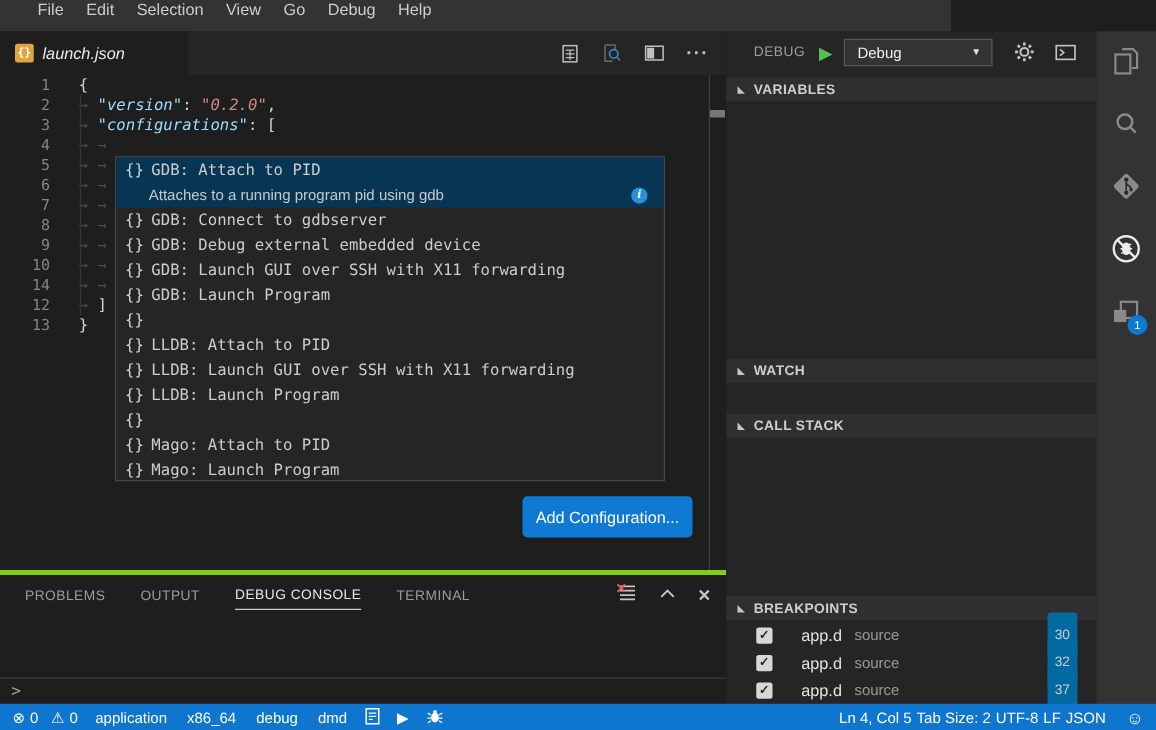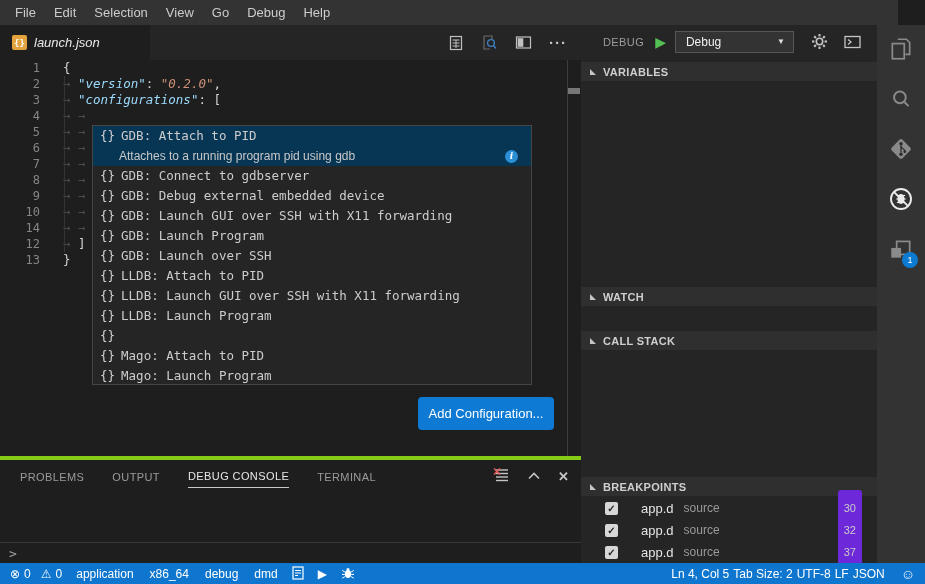--- a/index.html
+++ b/index.html
@@ -1,22 +1,22 @@
 <!DOCTYPE html>
 <html><head>
 <meta charset="utf-8">
 <style>
   * { box-sizing: border-box; }
   body { margin:0; background:#1e1e1e; }
   .window { position:relative; width:925px; height:584px; background:#1e1e1e;
             overflow:hidden; font-family:"Liberation Sans", sans-serif; }
 
   
-  .menubar { position:absolute; left:0; top:0; width:898px; height:25px;
-             background:#333333; display:flex; align-items:center; padding-left:6px; }
+  .menubar { position:absolute; left:0; top:0; width:761px; height:25px;
+             background:#333333; display:flex; padding-left:21px; }
   .menu-item { color:#cccccc; font-size:13px; padding:0 9px; cursor:default; }
 
   
   .tabbar { position:absolute; left:0; top:25px; width:581px; height:35px;
             background:#252526; display:flex; align-items:stretch; }
   .tab { width:150px; background:#1e1e1e; display:flex; align-items:center;
          padding:0 12px; gap:7px; }
   .json-icon { width:15px; height:15px; background:#e2a33e; border-radius:2px;
                color:#ffffff; font-family:"DejaVu Sans Mono",monospace; font-size:9px;
                font-weight:bold; display:flex; align-items:center; justify-content:center; }
@@ -91,21 +91,21 @@
              margin-right:7px; }
   .sect-title { color:#cfcfcf; font-size:11px; font-weight:bold; letter-spacing:0.3px; }
   .s-variables { top:37px; } .s-watch { top:262px; } .s-callstack { top:306px; } .s-breakpoints { top:452px; }
 
   .bp-rows { position:absolute; left:0; top:472px; width:100%; }
   .bp-row { height:22px; display:flex; align-items:center; padding-left:24px; }
   .bp-check { width:13px; height:13px; background:#d7d7d7; border-radius:2px; color:#252526;
               font-size:10px; line-height:13px; text-align:center; font-weight:bold; }
   .bp-file { color:#e4e4e4; font-size:13px; margin-left:23px; }
   .bp-kind { color:#9a9a9a; font-size:12px; margin-left:10px; }
-  .bp-badge { margin-left:auto; margin-right:15px; background:#6d28d9; color:#cccccc;
+  .bp-badge { margin-left:auto; margin-right:15px; background:#0369a1; color:#cccccc;
               font-size:11px; padding:12px 6px; border-radius:3px; }
 
   
   .activitybar { position:absolute; left:877px; top:25px; width:48px; height:538px; background:#333333; }
   .ab-item { width:48px; height:48px; display:flex; align-items:center; justify-content:center;
              position:relative; margin-bottom:2px; }
   .ab-badge { position:absolute; right:7px; bottom:5px; width:16px; height:16px; border-radius:50%;
               background:#0d7ad2; color:#ffffff; font-size:9px; display:flex;
               align-items:center; justify-content:center; }
 
@@ -210,21 +210,21 @@
         <div class="sg-detail">
           <span>Attaches to a running program pid using gdb</span>
           <span class="info-icon">i</span>
         </div>
       </div>
       <div>
           <div class="sg-row"><span class="sg-braces">{}</span><span>GDB: Connect to gdbserver</span></div>
           <div class="sg-row"><span class="sg-braces">{}</span><span>GDB: Debug external embedded device</span></div>
           <div class="sg-row"><span class="sg-braces">{}</span><span>GDB: Launch GUI over SSH with X11 forwarding</span></div>
           <div class="sg-row"><span class="sg-braces">{}</span><span>GDB: Launch Program</span></div>
-          <div class="sg-row"><span class="sg-braces">{}</span><span>GDB: Launch over SSH</span></div>
+          <div class="sg-row"><span class="sg-braces">{}</span></div>
           <div class="sg-row"><span class="sg-braces">{}</span><span>LLDB: Attach to PID</span></div>
           <div class="sg-row"><span class="sg-braces">{}</span><span>LLDB: Launch GUI over SSH with X11 forwarding</span></div>
           <div class="sg-row"><span class="sg-braces">{}</span><span>LLDB: Launch Program</span></div>
           <div class="sg-row"><span class="sg-braces">{}</span></div>
           <div class="sg-row"><span class="sg-braces">{}</span><span>Mago: Attach to PID</span></div>
           <div class="sg-row"><span class="sg-braces">{}</span><span>Mago: Launch Program</span></div>
         </div>
     </div>
 
     <button class="add-config">Add Configuration...</button>

